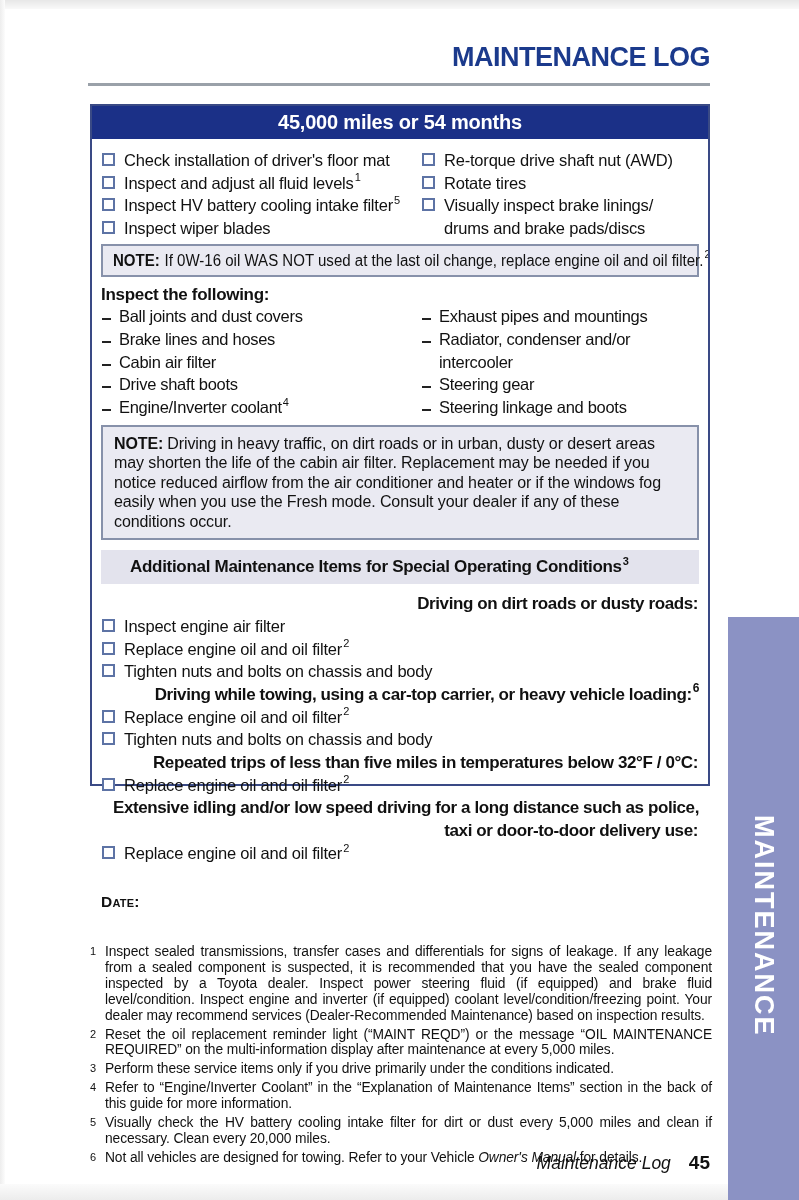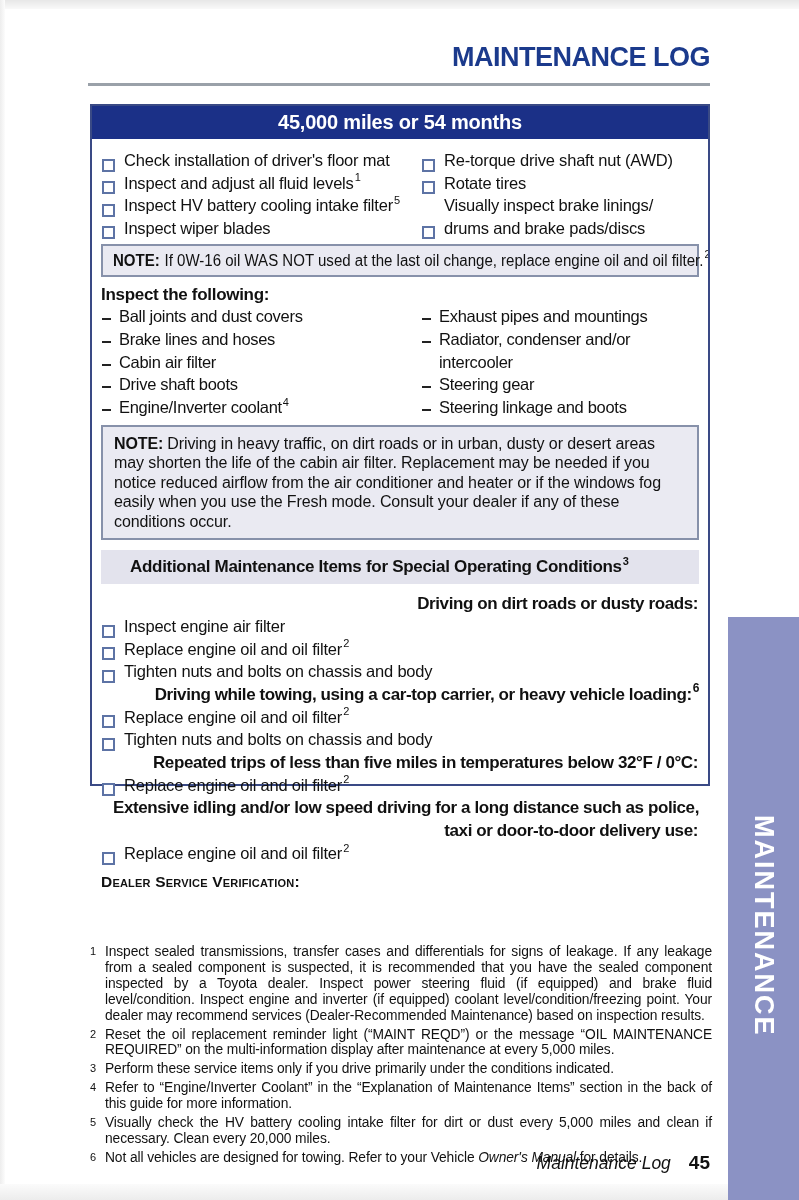--- a/index.html
+++ b/index.html
@@ -22,21 +22,21 @@
     position:absolute; left:90px; top:104px; width:620px; height:682px;
     border:2px solid #3a4a85; background:#ffffff;
   }
   .box-header {
     height:33px; line-height:33px; background:#1b3087; color:#ffffff;
     text-align:center; font-size:20px; font-weight:bold; letter-spacing:-0.2px;
   }
   .box-body { padding:8px 9px 0 9px; height:797px; overflow:hidden; }
 
   .two-col { display:grid; grid-template-columns:320px 1fr; margin-top:2px; }
-  .ck-item { display:flex; align-items:flex-end; line-height:22.5px; font-size:16.5px; letter-spacing:-0.2px; }
+  .ck-item { display:flex; align-items:flex-start; line-height:22.5px; font-size:16.5px; letter-spacing:-0.2px; }
   .checkbox {
     flex:0 0 13px; width:13px; height:13px; margin:4px 9px 0 1px;
     border:2px solid #5d73a5; background:#fefeff; display:inline-block;
   }
   .ck-line2 { display:block; }
   sup.ss { font-size:11px; line-height:0; position:relative; top:-1px; margin-left:1px; }
 
   .note {
     margin-top:5px; border:2px solid #8791aa; background:#eaeaf2;
     display:flex; align-items:center; min-height:33px; padding:0 10px;
@@ -234,21 +234,21 @@
         <div class="sec-heading">
           <span>Extensive idling and/or low speed driving for a long distance such as police, taxi or door-to-door delivery use:</span><sup class="ss"></sup>
         </div>
         <div class="ck-item">
           <span class="checkbox"></span>
           <span class="ck-label"><span>Replace engine oil and oil filter</span><sup class="ss">2</sup></span>
         </div>
       </div>
 
       <div class="dealer">
-        <div class="row1">Dealer Service Verification:</div>
+        <div class="row2">Date:</div>
 
       </div>
 
     </div>
   </div>
 
   <div class="footnotes">
     <div class="fn">
       <span class="fn-num">1</span>
       <div class="fn-text">Inspect sealed transmissions, transfer cases and differentials for signs of leakage. If any leakage from a sealed component is suspected, it is recommended that you have the sealed component inspected by a Toyota dealer. Inspect power steering fluid (if equipped) and brake fluid level/condition. Inspect engine and inverter (if equipped) coolant level/condition/freezing point. Your dealer may recommend services (Dealer-Recommended Maintenance) based on inspection results.</div>

